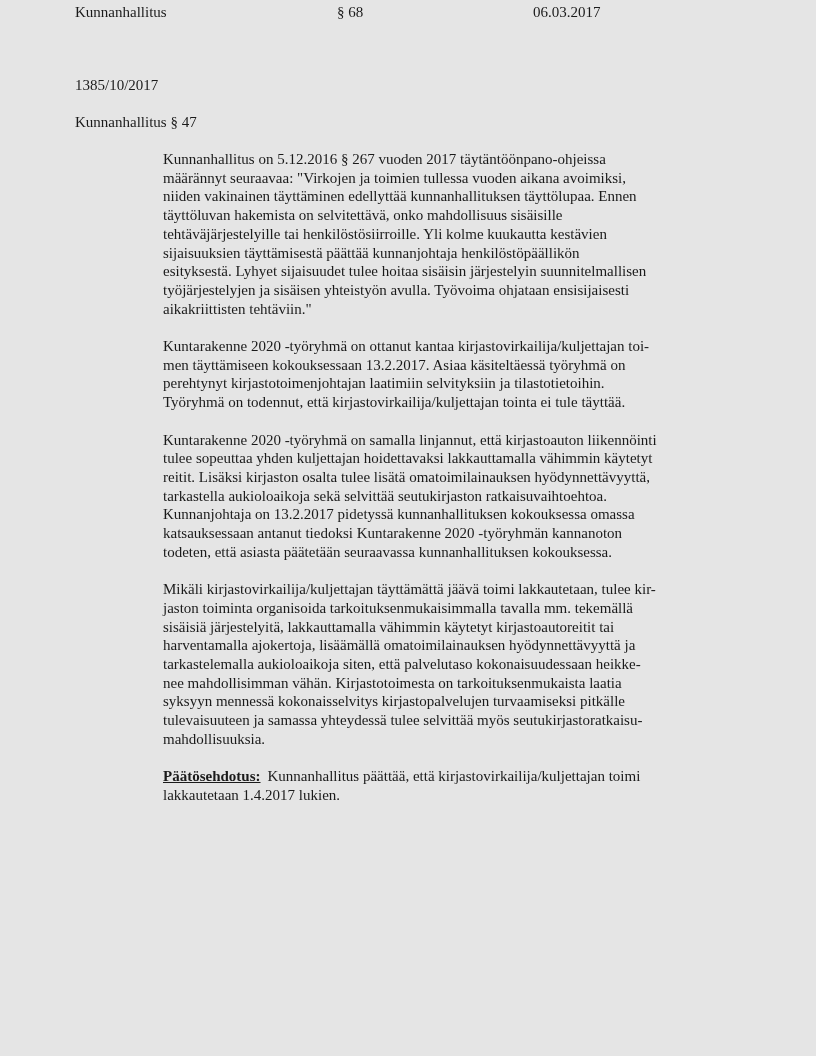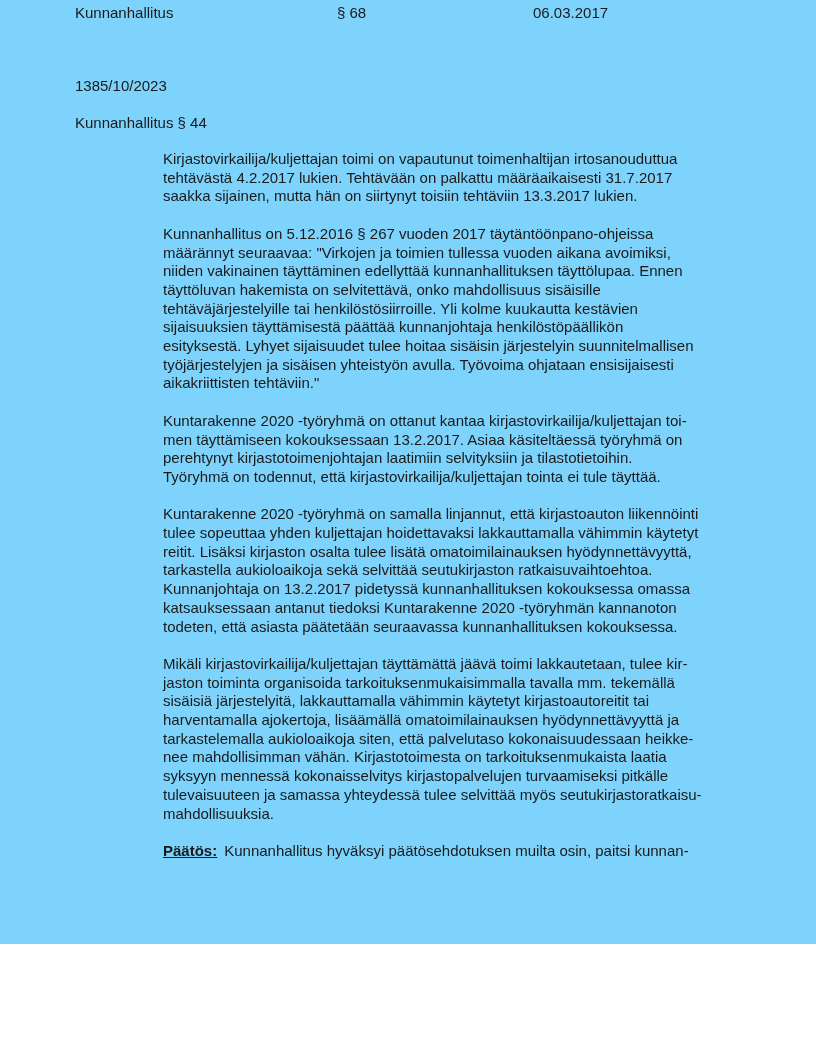--- a/index.html
+++ b/index.html
@@ -1,22 +1,22 @@
 <!DOCTYPE html>
 <html><head>
 <meta charset="utf-8">
 <style>
   html, body { margin: 0; padding: 0; background: #ffffff; }
   .page {
     position: relative;
     width: 816px;
-    height: 944px;
-    background: #7dd3fc;
+    height: 1056px;
+    background: #e5e5e5;
     color: #1a1a1a;
-    font-family: Liberation Sans, sans-serif;
+    font-family: Liberation Serif, serif;
     font-size: 15px;
     overflow: hidden;
   }
   .header-row { position: absolute; top: 4px; left: 0; width: 100%; height: 19px; }
   .h-committee { position: absolute; left: 75px; }
   .h-section   { position: absolute; left: 302px; margin-left: 35px; }
   .h-date      { position: absolute; left: 533px; }
   .title {
     position: absolute;
     top: 35px; left: 75px;
@@ -48,29 +48,26 @@
 
 <div class="page">
 
   <div class="header-row">
     <span class="h-committee">Kunnanhallitus</span>
     <span class="h-section">§ 68</span>
     <span class="h-date">06.03.2017</span>
   </div>
 
 
-  <div class="case-number">1385/10/2023</div>
+  <div class="case-number">1385/10/2017</div>
 
-  <div class="subheading">Kunnanhallitus § 44</div>
+  <div class="subheading">Kunnanhallitus § 47</div>
 
   <div class="body-col">
 
-    <p class="para">Kirjastovirkailija/kuljettajan toimi on vapautunut toimenhaltijan irtosanouduttua
-tehtävästä 4.2.2017 lukien. Tehtävään on palkattu määräaikaisesti 31.7.2017
-saakka sijainen, mutta hän on siirtynyt toisiin tehtäviin 13.3.2017 lukien.</p>
 
     <p class="para">Kunnanhallitus on 5.12.2016 § 267 vuoden 2017 täytäntöönpano-ohjeissa
 määrännyt seuraavaa: "Virkojen ja toimien tullessa vuoden aikana avoimiksi,
 niiden vakinainen täyttäminen edellyttää kunnanhallituksen täyttölupaa. Ennen
 täyttöluvan hakemista on selvitettävä, onko mahdollisuus sisäisille
 tehtäväjärjestelyille tai henkilöstösiirroille. Yli kolme kuukautta kestävien
 sijaisuuksien täyttämisestä päättää kunnanjohtaja henkilöstöpäällikön
 esityksestä. Lyhyet sijaisuudet tulee hoitaa sisäisin järjestelyin suunnitelmallisen
 työjärjestelyjen ja sisäisen yhteistyön avulla. Työvoima ohjataan ensisijaisesti
 aikakriittisten tehtäviin."</p>
@@ -92,19 +89,20 @@
 jaston toiminta organisoida tarkoituksenmukaisimmalla tavalla mm. tekemällä
 sisäisiä järjestelyitä, lakkauttamalla vähimmin käytetyt kirjastoautoreitit tai
 harventamalla ajokertoja, lisäämällä omatoimilainauksen hyödynnettävyyttä ja
 tarkastelemalla aukioloaikoja siten, että palvelutaso kokonaisuudessaan heikke-
 nee mahdollisimman vähän. Kirjastotoimesta on tarkoituksenmukaista laatia
 syksyyn mennessä kokonaisselvitys kirjastopalvelujen turvaamiseksi pitkälle
 tulevaisuuteen ja samassa yhteydessä tulee selvittää myös seutukirjastoratkaisu-
 mahdollisuuksia.</p>
 
 
+    <p class="para-labeled"><span class="lead">Päätösehdotus:</span><span class="para-inline">Kunnanhallitus päättää, että kirjastovirkailija/kuljettajan toimi
+lakkautetaan 1.4.2017 lukien.</span></p>
 
 
-    <p class="para-labeled"><span class="lead">Päätös:</span><span class="para-inline">Kunnanhallitus hyväksyi päätösehdotuksen muilta osin, paitsi kunnan-</span></p>
 
   </div>
 
 </div>
 
 </body></html>

